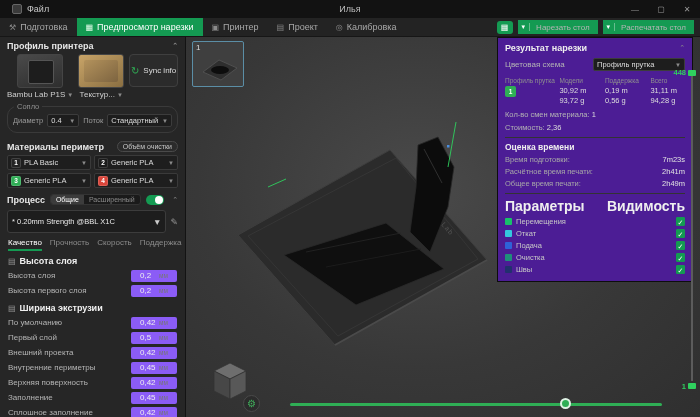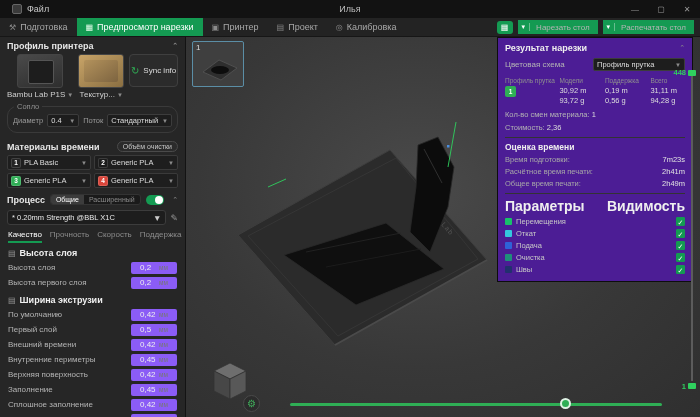--- a/index.html
+++ b/index.html
@@ -55,21 +55,21 @@
   .filcell .dchev { color:#8a8a8a; font-size:6px; }
   .proc-header { display:flex; align-items:center; gap:5px; padding:6px 7px 3px; }
   .proc-title { font-weight:bold; color:#e6e6e6; font-size:9px; }
   .seg { display:flex; background:#1a1a1a; border-radius:3px; overflow:hidden; border:1px solid #333; }
   .seg span { padding:1px 5px; font-size:7px; color:#8a8a8a; }
   .seg span.on { background:#3c3c3c; color:#fff; }
   .toggle { width:18px; height:10px; border-radius:5px; background:#149a52; position:relative; flex:none; }
   .toggle::after { content:""; position:absolute; right:1px; top:1px; width:8px; height:8px; border-radius:50%; background:#fff; }
   .proc-header .hchev { margin-left:auto; color:#8a8a8a; font-size:7px; }
   .presetrow { display:flex; align-items:center; gap:4px; margin:2px 7px 0; }
-  .presetbox { flex:1; height:15px; background:#1d1d1d; border:1px solid #3c3c3c; border-radius:3px; display:flex; align-items:center; padding:0 4px; gap:3px; overflow:hidden; }
+  .presetbox { flex:1; height:23px; background:#1d1d1d; border:1px solid #3c3c3c; border-radius:3px; display:flex; align-items:center; padding:0 4px; gap:3px; overflow:hidden; }
   .presetbox .ptext { flex:1; font-size:7.5px; color:#e8e8e8; white-space:nowrap; overflow:hidden; }
   .editicon { color:#9a9a9a; font-size:9px; }
   .paramtabs { display:flex; gap:8px; padding:5px 8px 0; }
   .ptab { font-size:8px; color:#8c8c8c; padding-bottom:2px; white-space:nowrap; }
   .ptab.active { color:#fff; border-bottom:2px solid #149a52; }
   .psection-title { display:flex; align-items:center; gap:4px; padding:5px 8px 2px; color:#f0f0f0; font-weight:bold; font-size:9px; }
   .psection-title .sicon { color:#9a9a9a; font-size:8px; font-weight:normal; }
   .prow { display:flex; align-items:center; padding:1px 8px; height:15px; }
   .plabel { flex:1; color:#b5b5b5; font-size:8px; white-space:nowrap; overflow:hidden; }
   .pinput { width:46px; height:12px; background:#1c1c1c; border:6px solid #8b5cf6; border-radius:2px; display:flex; align-items:center; justify-content:space-between; padding:0 3px; flex:none; }
@@ -209,21 +209,21 @@
       <span class="dchev">▼</span>
     </span>
     <span class="nz-label">Поток</span>
     <span class="dropdown" style="flex:1;">
       <span>Стандартный</span>
       <span class="dchev">▼</span>
     </span>
   </div>
 
   <div class="mat-header">
-    <span class="mat-title">Материалы времени</span>
+    <span class="mat-title">Материалы периметр</span>
     <span class="purge">Объём очистки</span>
   </div>
 
   <div class="filgrid">
     <div class="filcell">
       <span class="filchip" style="background-color: rgb(35, 35, 35);">1</span>
       <span class="filname">PLA Basic</span>
       <span class="dchev">▼</span>
     </div>
     <div class="filcell">
@@ -300,21 +300,21 @@
     </span>
   </div>
   <div class="prow">
     <span class="plabel">Первый слой</span>
     <span class="pinput">
       <span class="pval">0,5</span>
         <span class="punit">мм</span>
     </span>
   </div>
   <div class="prow">
-    <span class="plabel">Внешний времени</span>
+    <span class="plabel">Внешний проекта</span>
     <span class="pinput">
       <span class="pval">0,42</span>
         <span class="punit">мм</span>
     </span>
   </div>
   <div class="prow">
     <span class="plabel">Внутренние периметры</span>
     <span class="pinput">
       <span class="pval">0,45</span>
         <span class="punit">мм</span>

